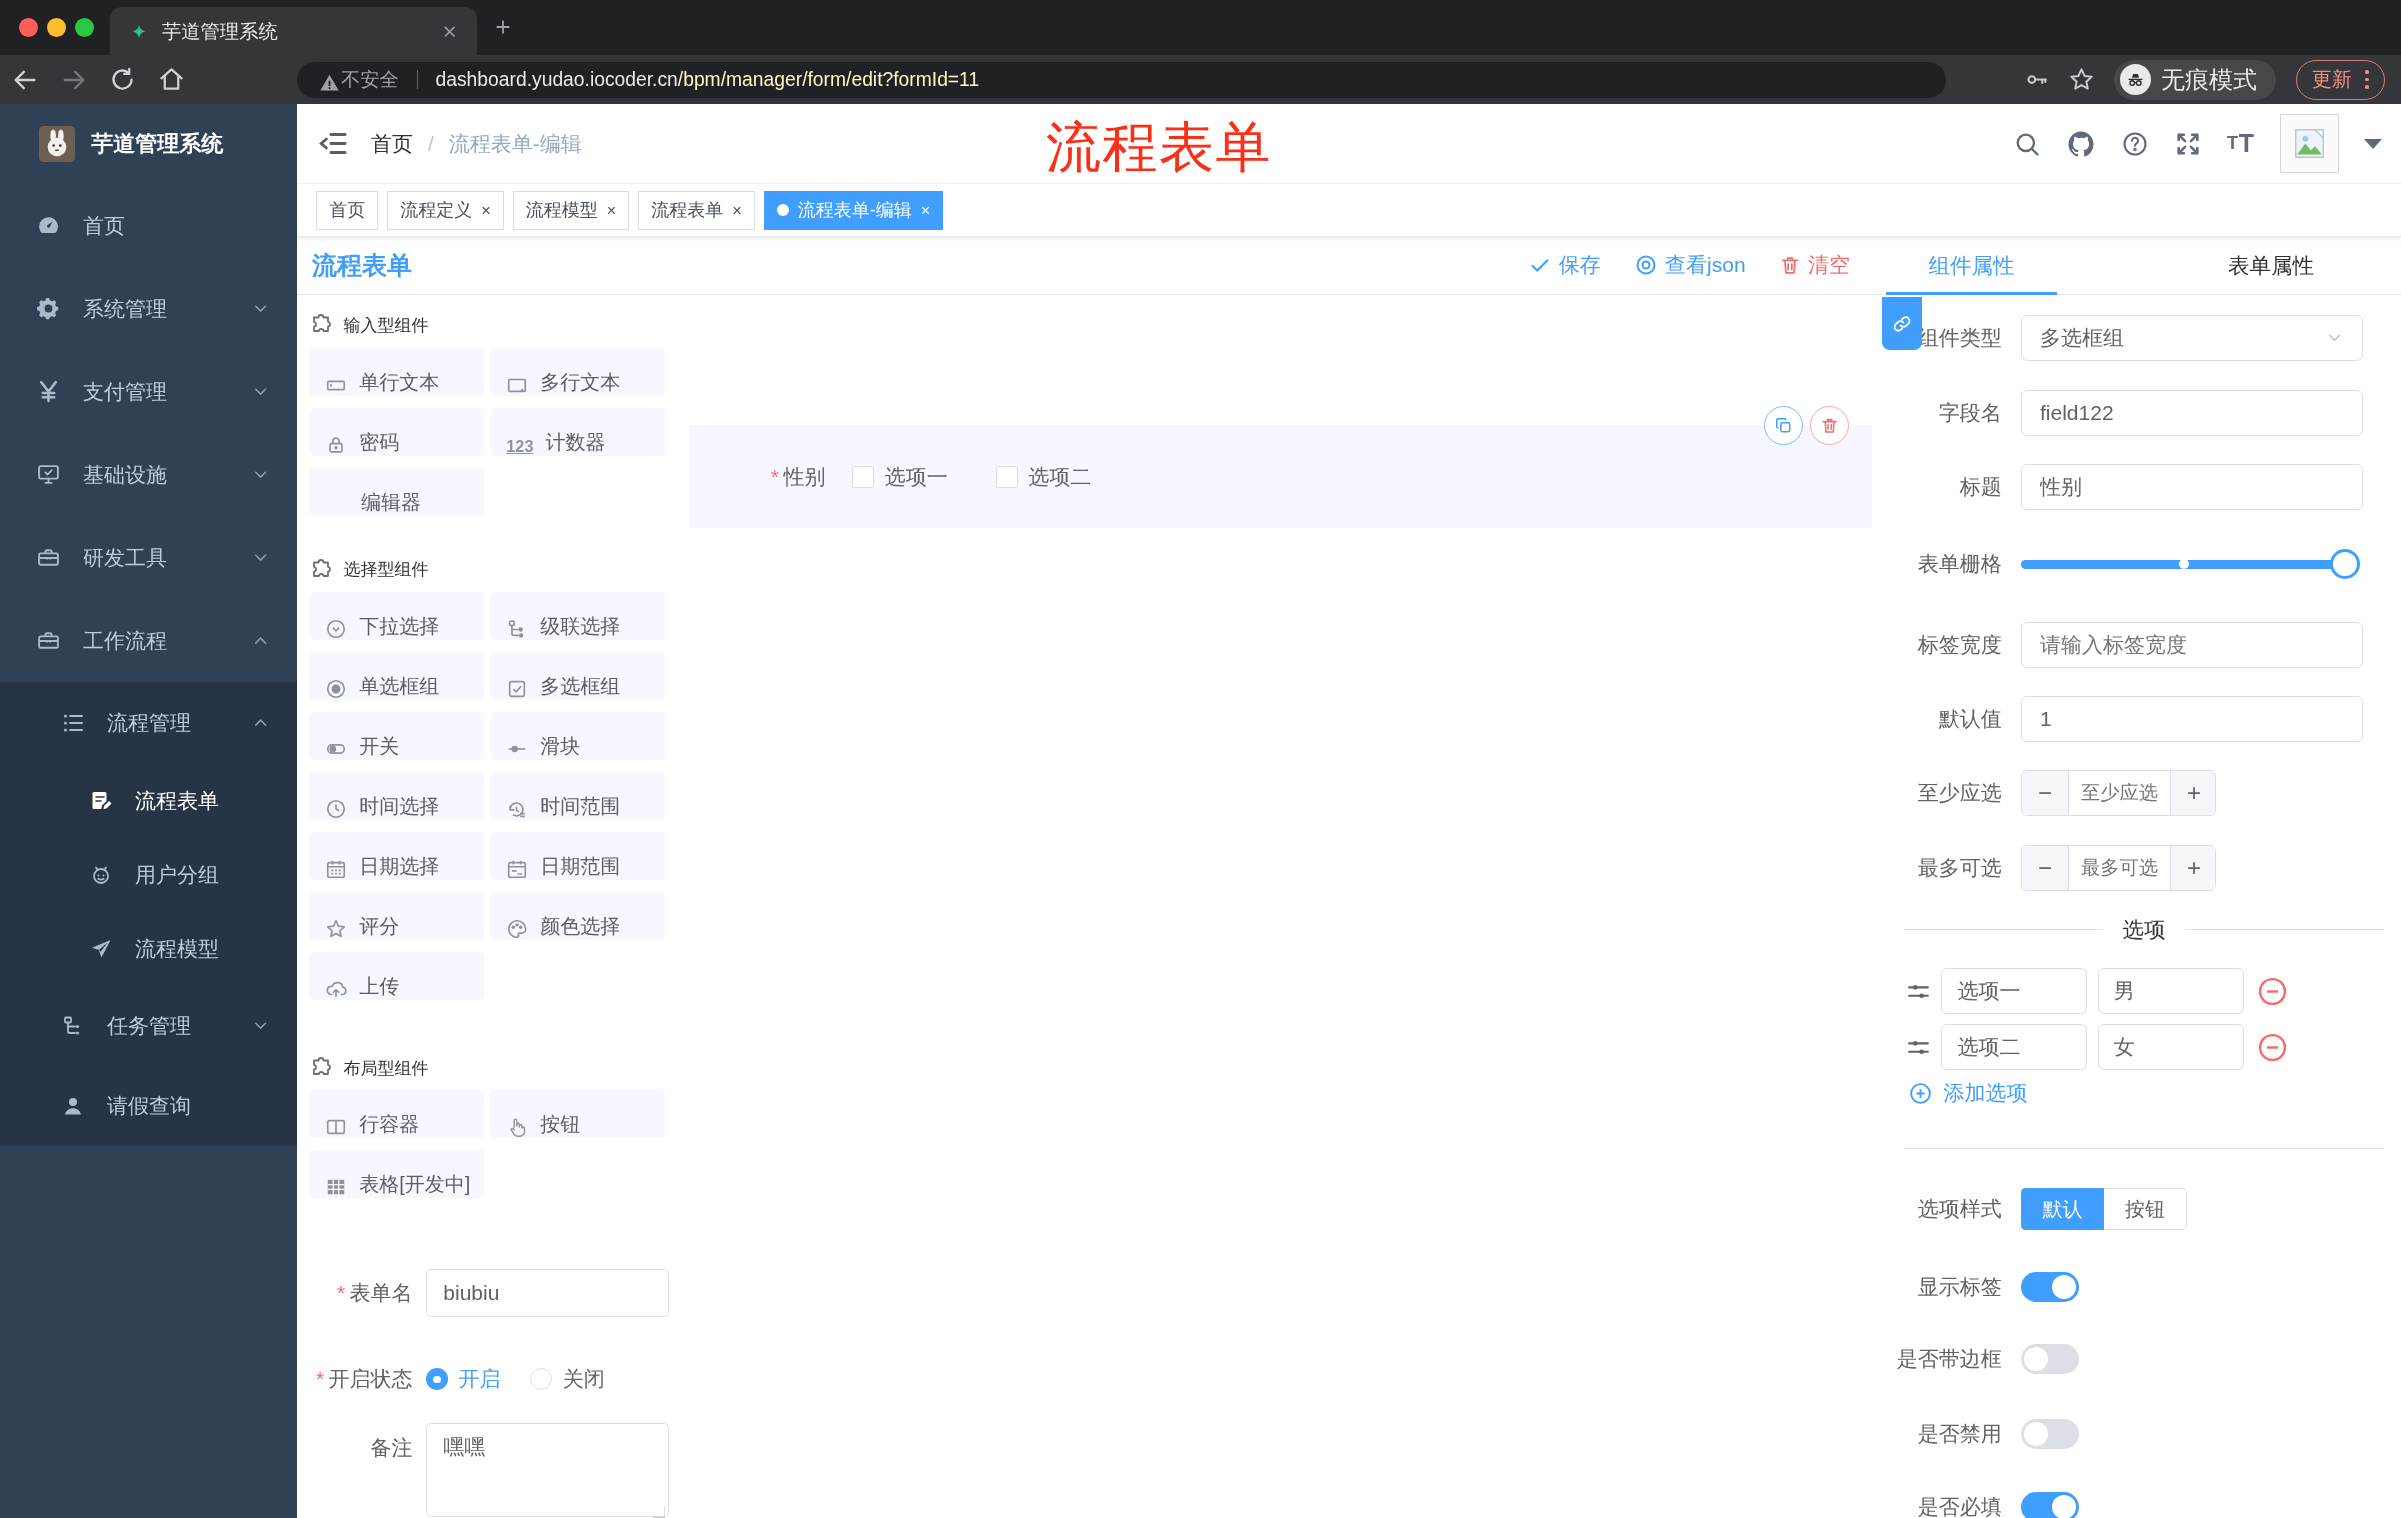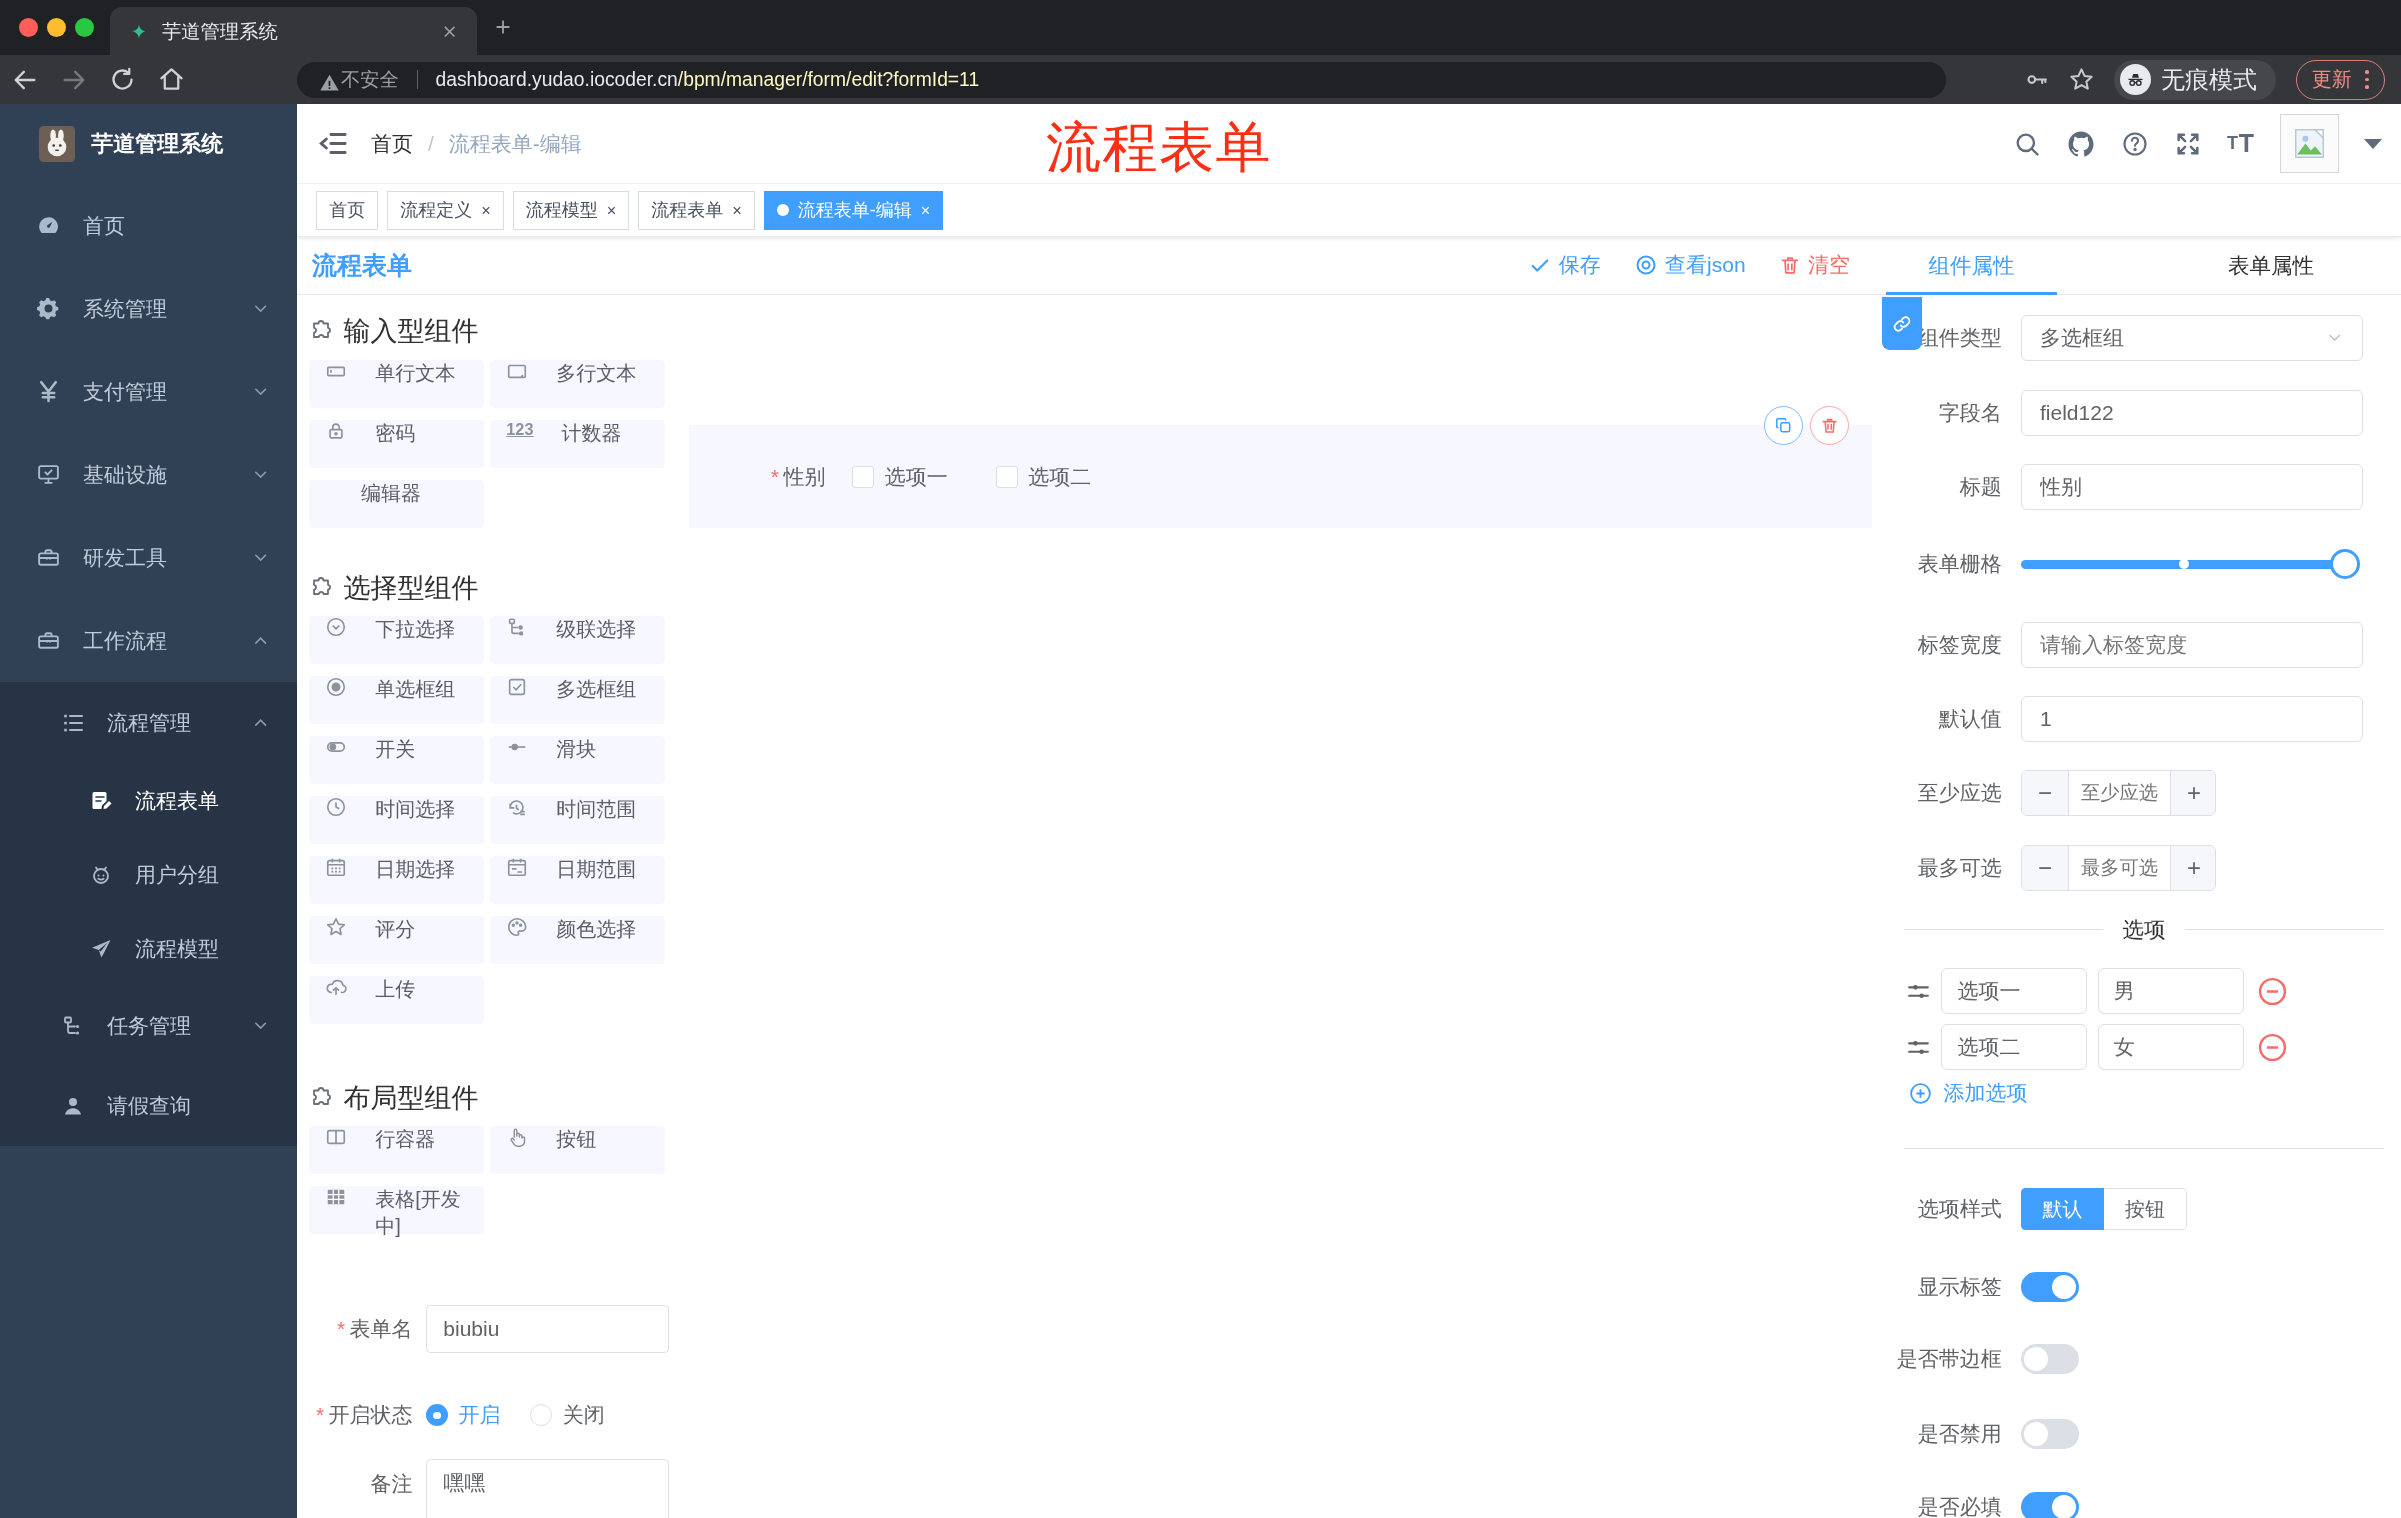--- a/index.html
+++ b/index.html
@@ -66,24 +66,24 @@
   .mainline{position:absolute;left:297px;top:294px;width:2104px;height:0.7px;background:#e4e7ed;z-index:2}
   .vline1{position:absolute;left:679px;top:236px;width:0.7px;height:1282px;background:#e8eaee}
   .vline2{position:absolute;left:1886px;top:236px;width:0.7px;height:1282px;background:#e4e7ed}
   .edgestrip{position:absolute;left:2385px;top:236px;width:16.3px;height:1282px;background:#f2f3f5}
 
   
   .palette{position:absolute;left:297px;top:236px;width:382px;height:1282px;background:#fff;overflow:hidden}
   .phead{height:58px;display:flex;align-items:center;padding-left:15px}
   .ptitle{color:#409eff;font-size:25px;font-weight:bold}
   .pbody{position:absolute;top:58px;left:0;right:0;bottom:0;padding:0 12px}
-  .pgroup{display:flex;align-items:center;gap:10.4px;color:#303133;font-size:27px;margin-top:19.3px}
+  .pgroup{display:flex;align-items:center;gap:10.4px;color:#303133;font-size:17px;margin-top:19.3px}
   .pgroup .ico{color:#6b7076}
   .chips{display:grid;grid-template-columns:175px 175px;gap:12px 6px;margin-top:10.4px}
-  .chip{height:48px;background:#f6f7ff;border-radius:4.5px;display:flex;align-items:flex-start;padding-left:16.3px;gap:28px;font-size:20px;color:#5a5e66;cursor:grab}
+  .chip{height:48px;background:#f6f7ff;border-radius:4.5px;display:flex;align-items:flex-end;padding-left:16.3px;gap:12px;font-size:20px;color:#5a5e66;cursor:grab}
   .chip .ico{color:#8c939d}
   .chip.noicon{padding-left:52px}
   .pform{margin-top:53px;font-size:21px;color:#606266}
   .prow{display:flex;align-items:center;margin-top:33px}
   .plabel{width:117px;text-align:right;padding-right:13.4px;flex:none}
   .req{color:#f56c6c;margin-right:4.5px}
   .pinput{width:243px;height:48px;border:0.7px solid #dcdfe6;border-radius:4.5px;font-size:21px;color:#606266;padding:0 16.3px;outline:none;font-family:inherit}
   .ptextarea{width:243px;height:94px;border:0.7px solid #dcdfe6;border-radius:4.5px;font-size:21px;color:#606266;padding:9px 16.3px;resize:none;outline:none;font-family:inherit;position:relative}
   .radio{width:22px;height:22px;border-radius:50%;border:1.5px solid #dcdfe6;background:#fff;flex:none}
   .radio.on{border:none;background:#409eff;position:relative}

